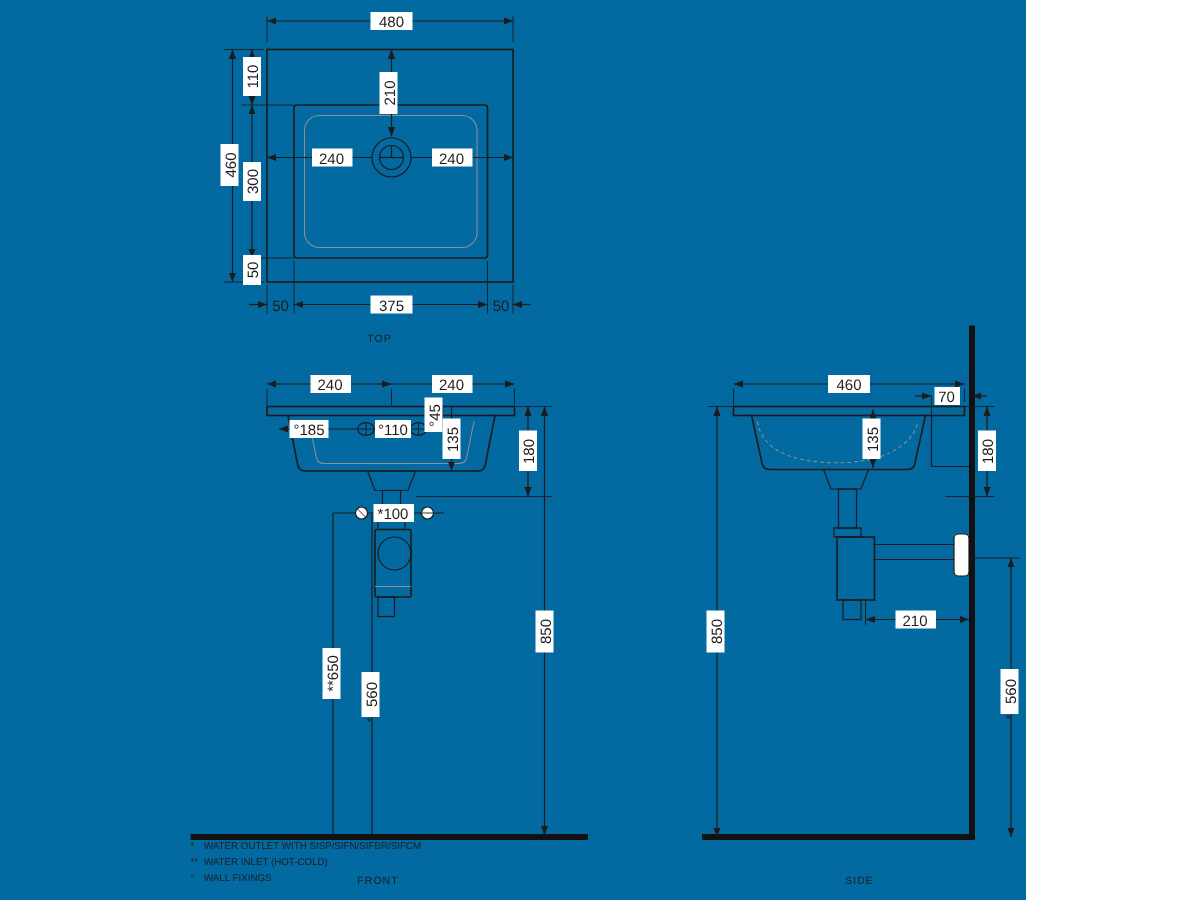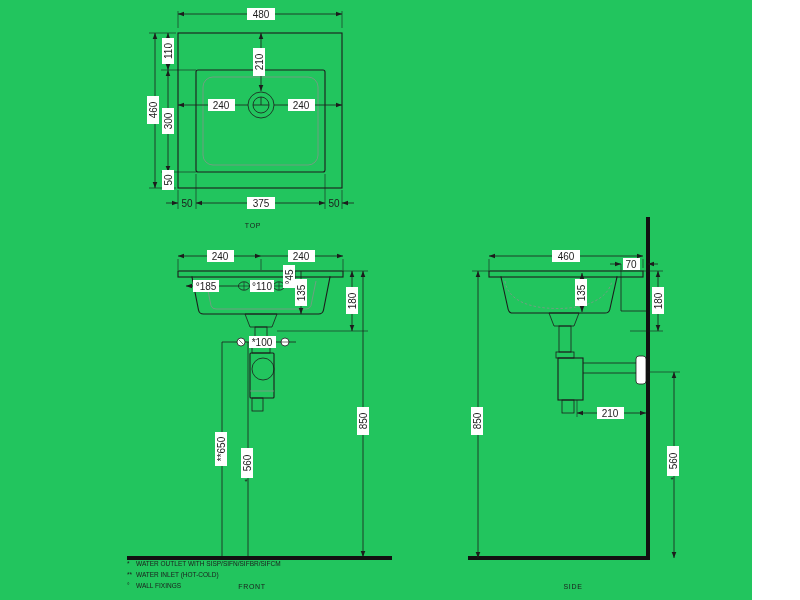--- a/index.html
+++ b/index.html
@@ -1,16 +1,16 @@
 <!DOCTYPE html>
 <html><head>
 <meta charset="utf-8">
 <style>
   html,body{margin:0;padding:0;background:#ffffff;}
-  .stage{position:relative;width:752px;height:600px;background:#22c55e;overflow:hidden;}
+  .stage{position:relative;width:684px;height:600px;background:#0369a1;overflow:hidden;}
   svg{display:block;}
   .ln  {stroke:#1c1c1c;stroke-width:1.1;fill:none;stroke-linecap:square;}
   .ln2 {stroke:#1c1c1c;stroke-width:.8;fill:none;}
   .ext {stroke:#1c1c1c;stroke-width:.6;fill:none;}
   .thin{stroke:#8f8f8f;stroke-width:.7;fill:none;}
   .dash{stroke:#8f8f8f;stroke-width:.7;fill:none;stroke-dasharray:2.5 2;}
   .thick{stroke:#111111;stroke-width:4;fill:none;}
   .dim{font-family:"Liberation Sans",sans-serif;font-size:10px;fill:#1c1c1c;text-anchor:middle;}
   .sm{font-family:"Liberation Sans",sans-serif;font-size:8px;fill:#1c1c1c;text-anchor:middle;}
   .cap{font-family:"Liberation Sans",sans-serif;font-size:7px;letter-spacing:.7px;fill:#1c1c1c;text-anchor:middle;}

